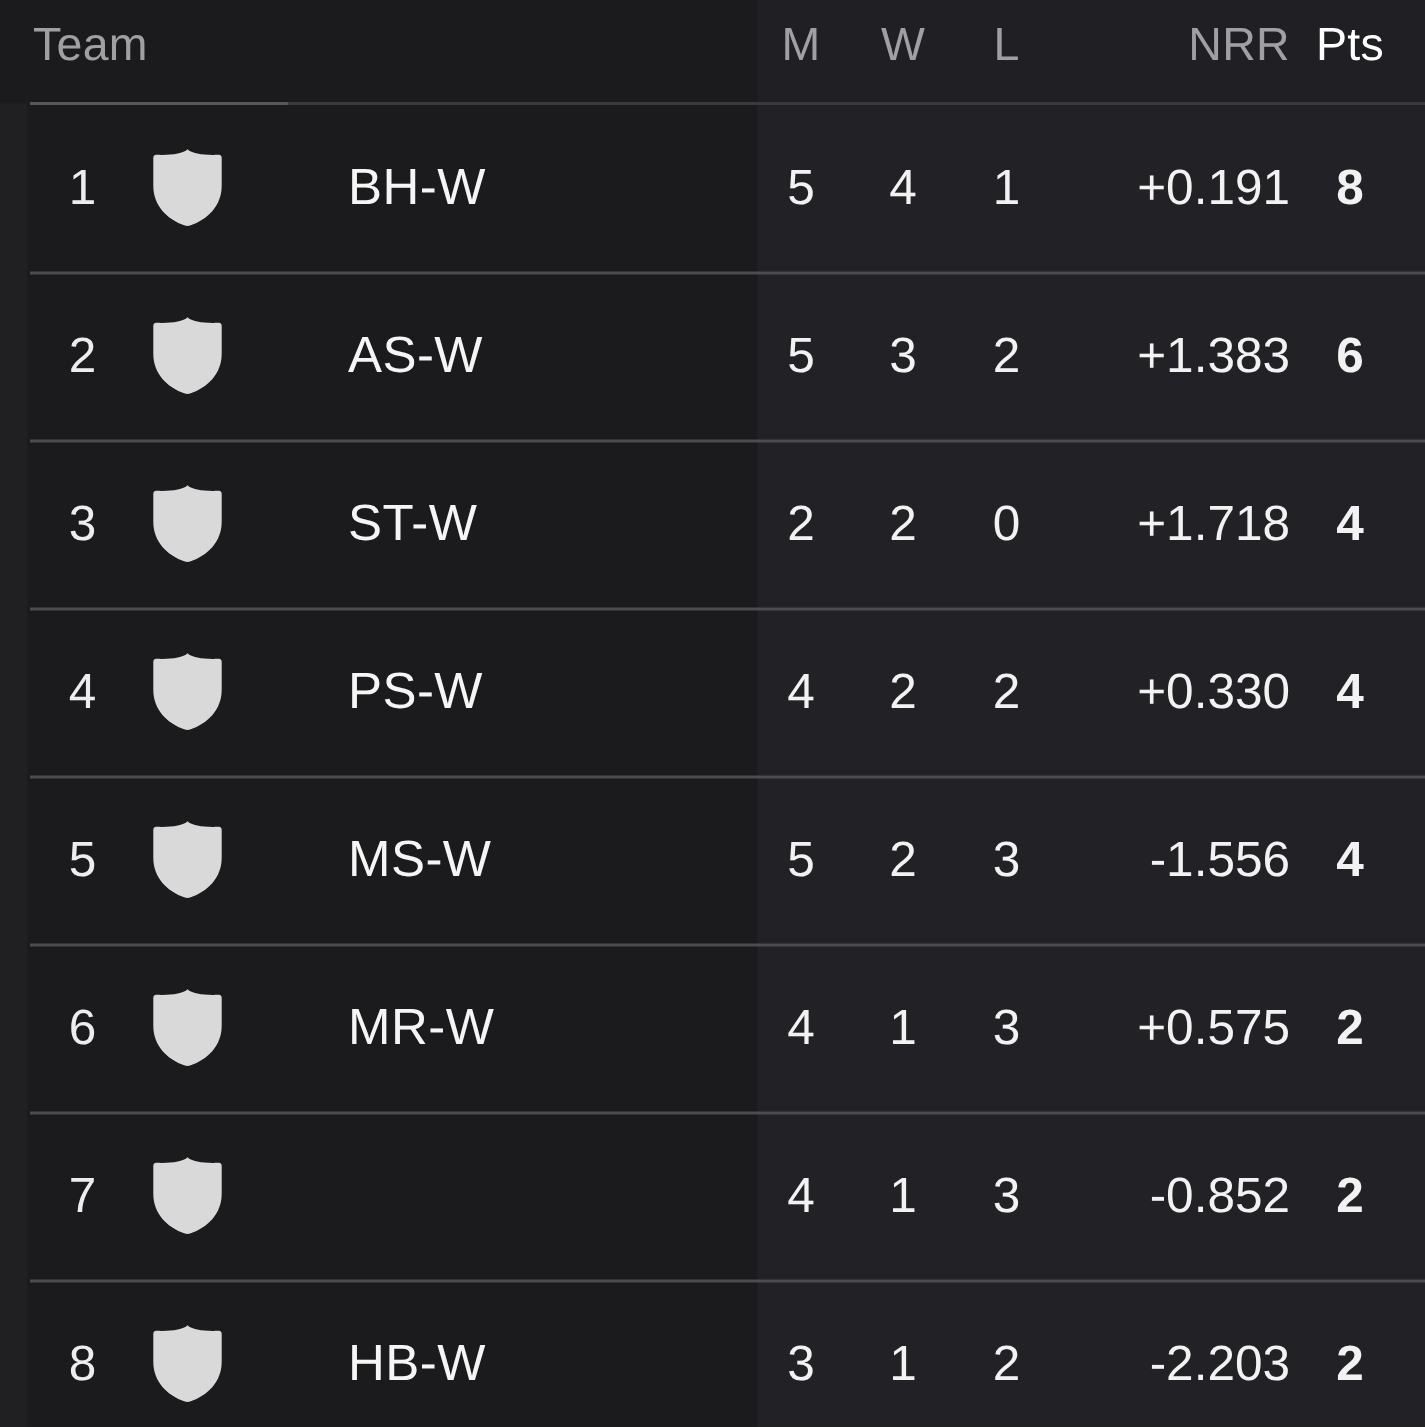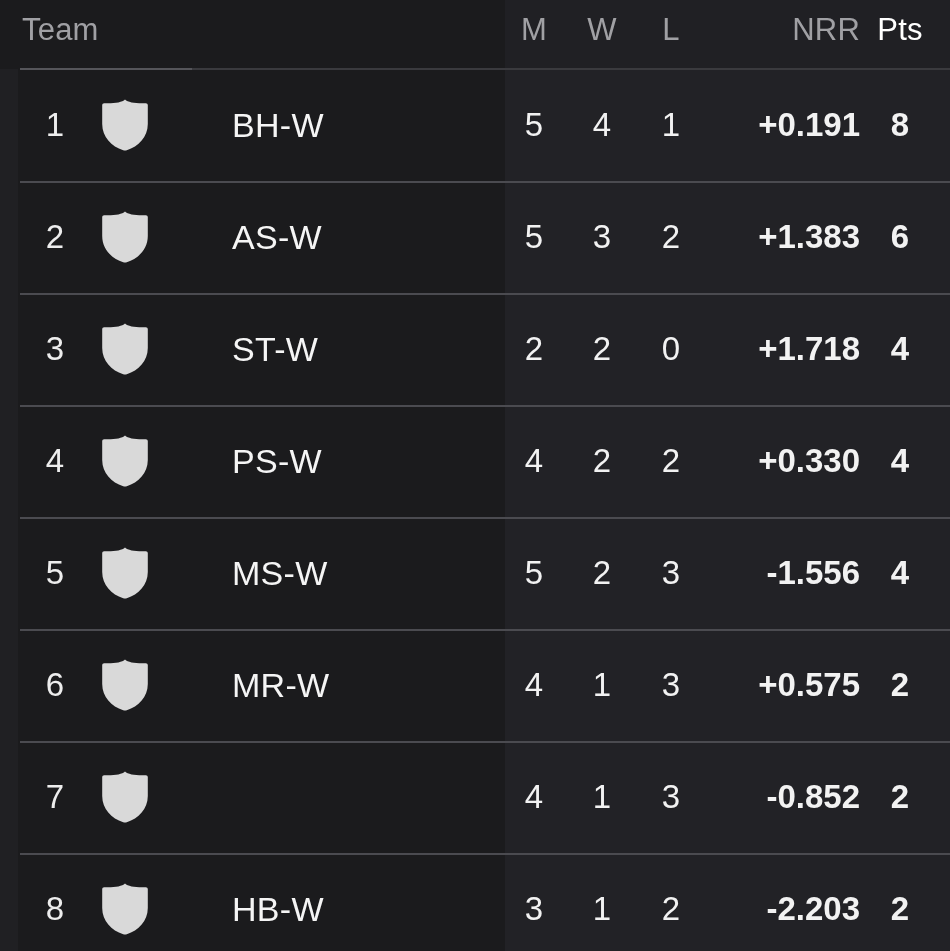--- a/index.html
+++ b/index.html
@@ -154,21 +154,21 @@
   }
 
   .stat {
     text-align: center;
     color: #f2f2f2;
     font-size: 33px;
   }
   .col-m   { left: 504px; width: 60px; }
   .col-w   { left: 572px; width: 60px; }
   .col-l   { left: 641px; width: 60px; }
-  .col-nrr { left: 700px; width: 160px; text-align: right; font-size: 33px; font-weight: bold; }
+  .col-nrr { left: 700px; width: 160px; text-align: right; font-size: 33px; }
   .col-pts { left: 870px; width: 60px; font-weight: bold; font-size: 33px; }
 </style>
 </head>
 <body>
 
 <div class="standings">
 
   <div class="table-header">
     <div class="hdr-left-bg"></div>
     <div class="hdr-right-bg"></div>

